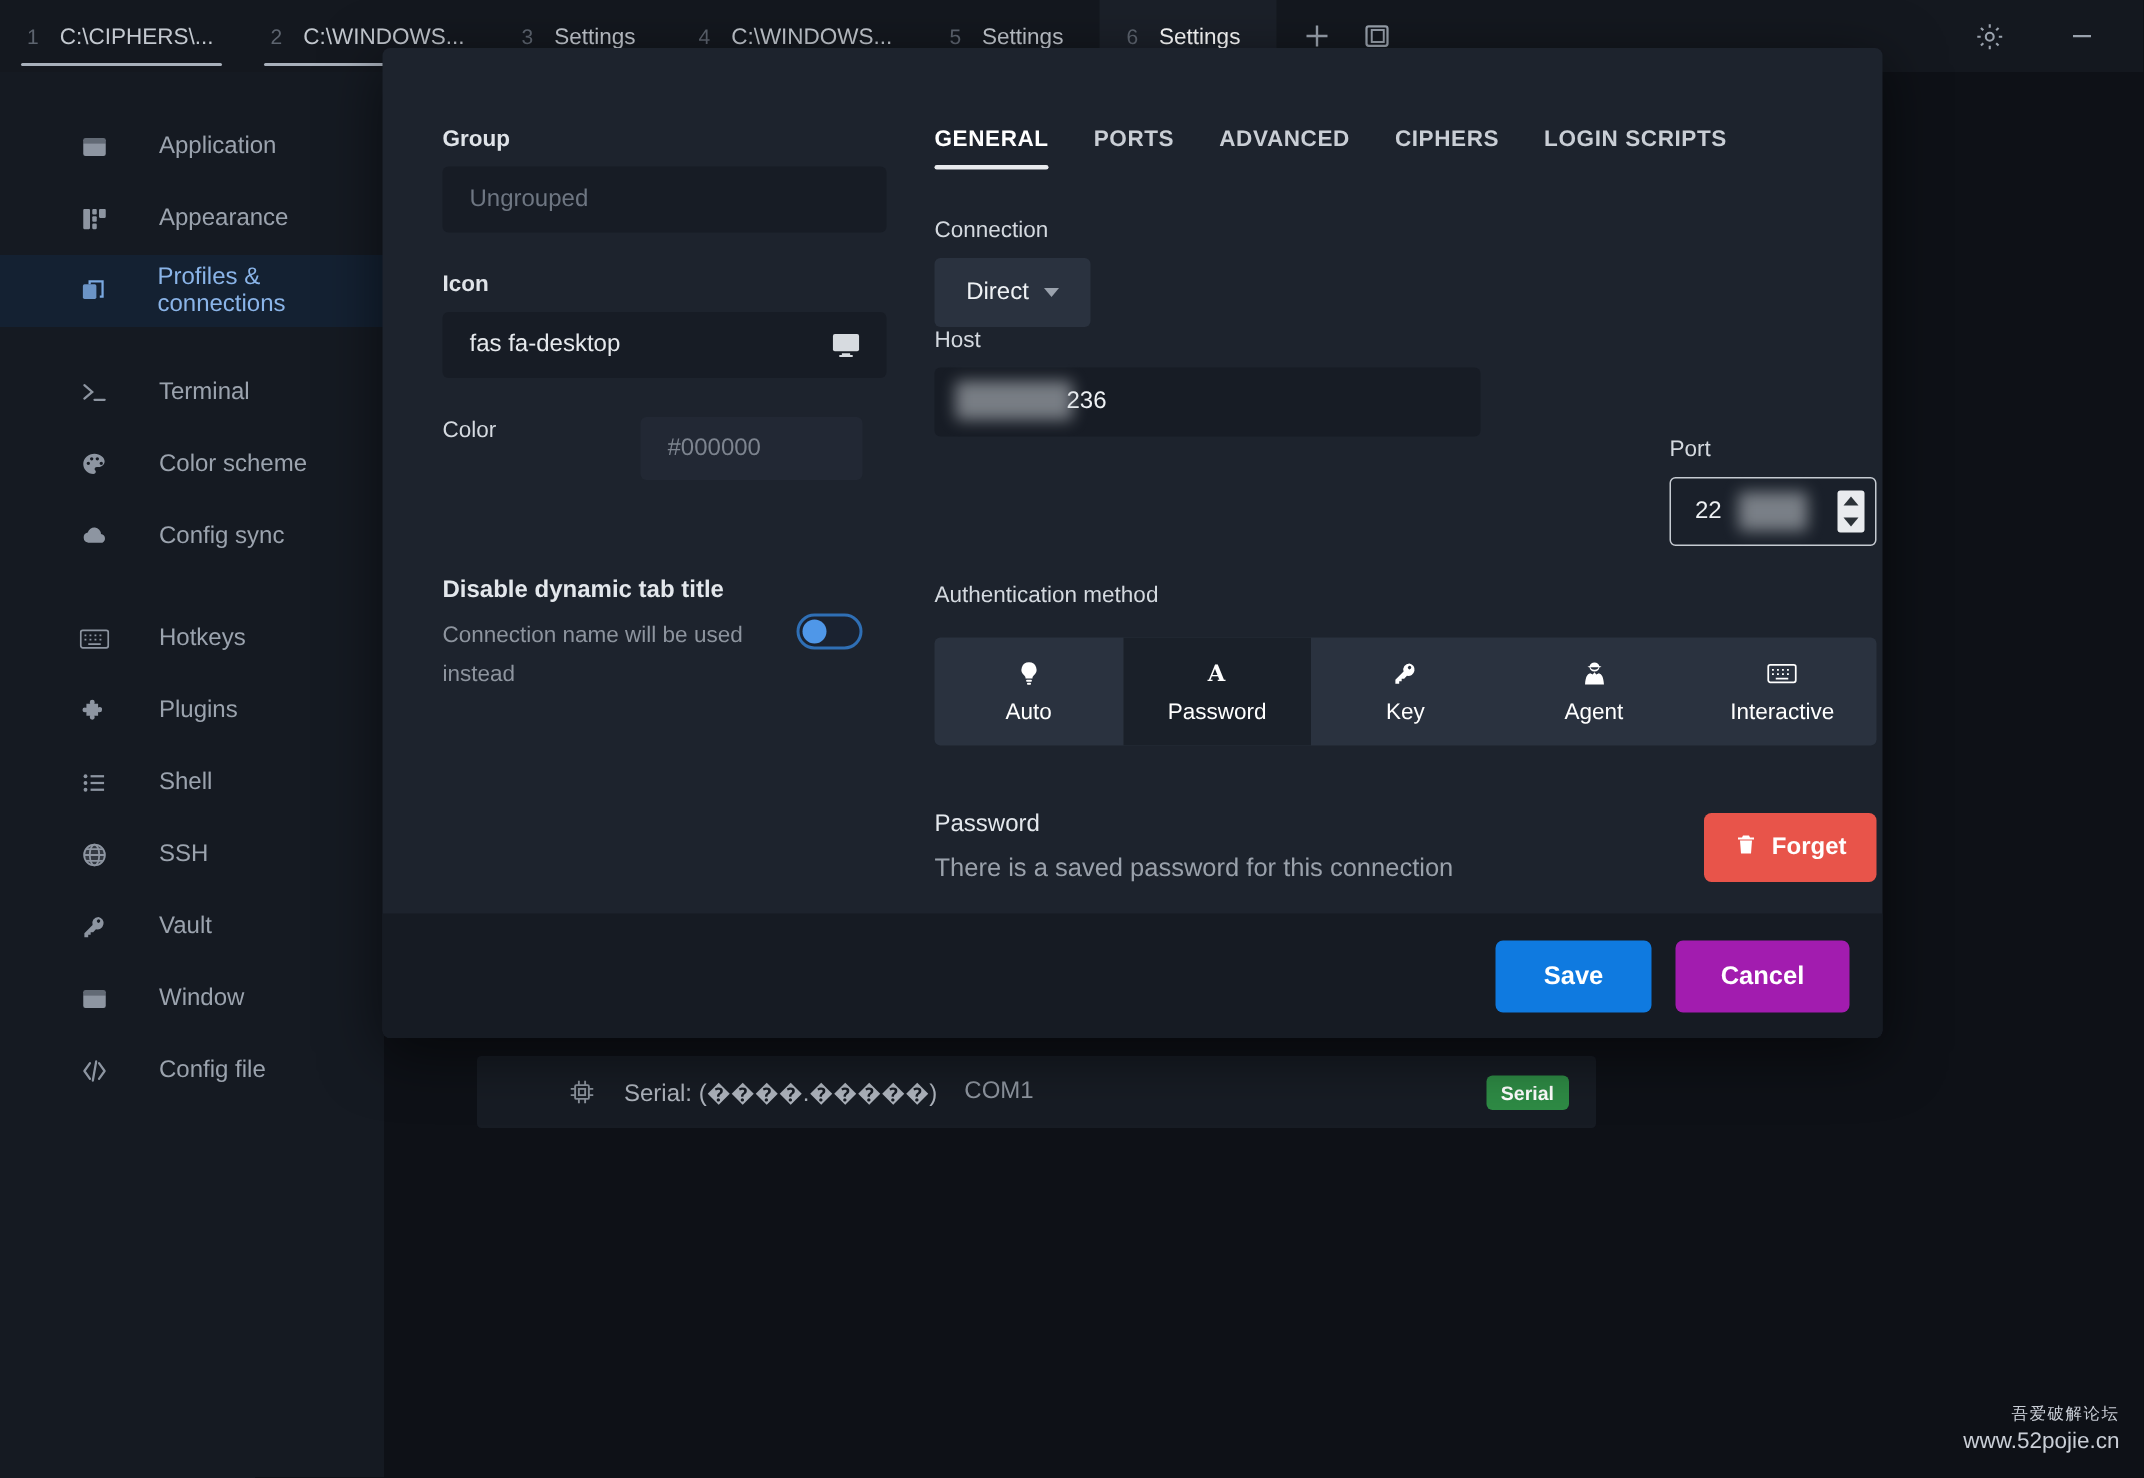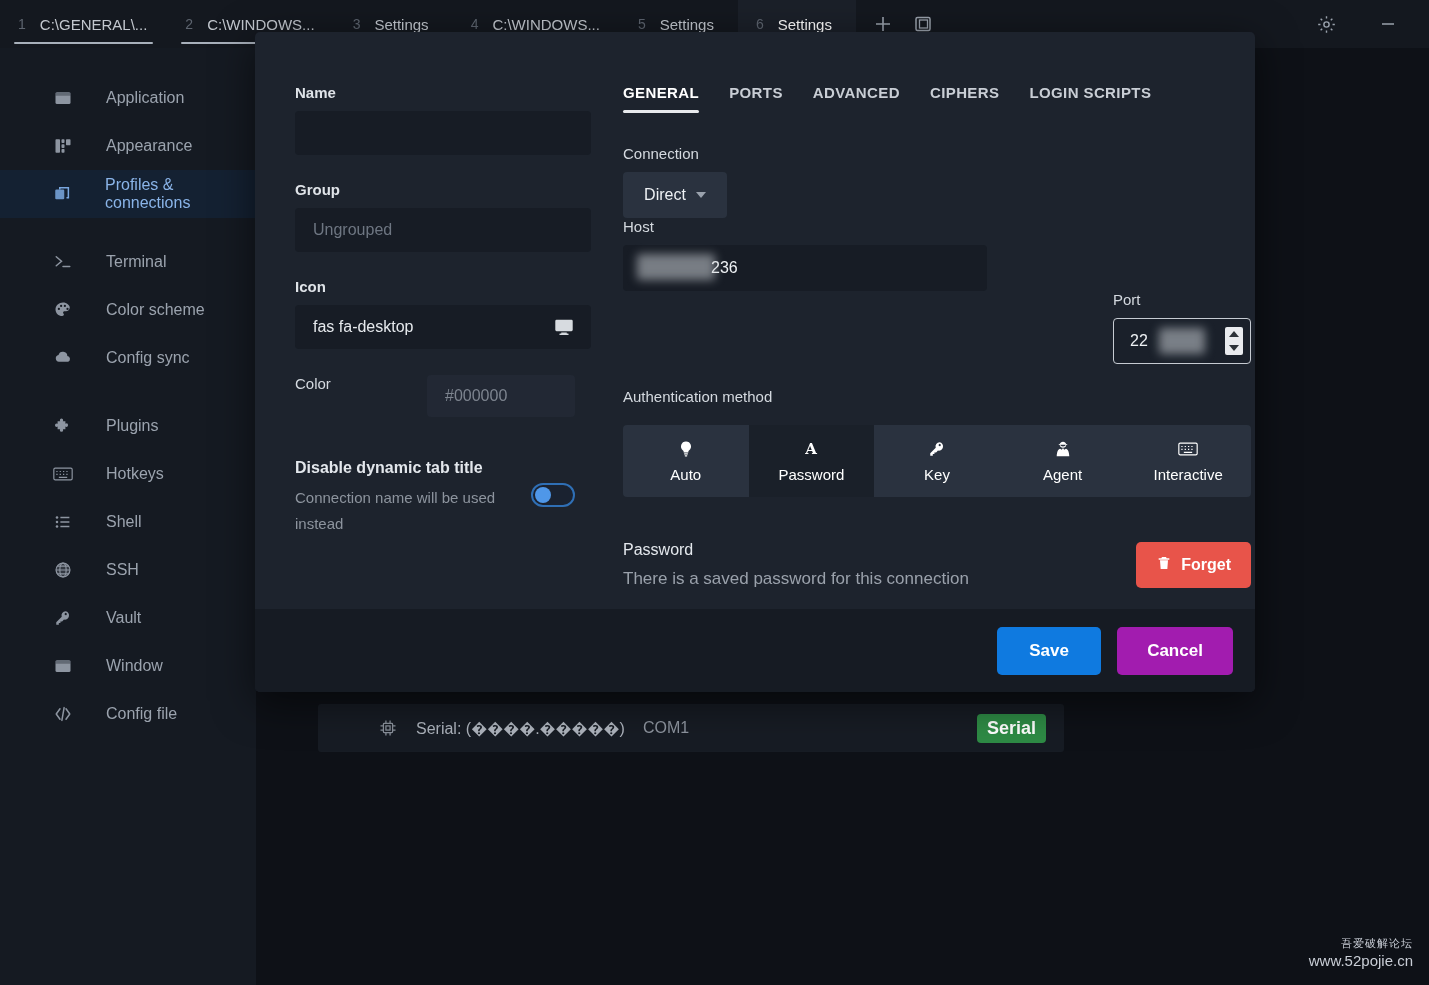--- a/index.html
+++ b/index.html
@@ -71,21 +71,21 @@
     background: #171c24;
     display: flex; align-items: center; gap: 18px; padding: 0 18px 0 60px;
     border-radius: 3px;
   }
   .bg-row .chip-icon { color: #8b929c; display: flex; align-items: center; }
   .bg-row .rowtext { color: #aeb4bd; font-size: 16px; white-space: nowrap; }
   .bg-row .rowsub { color: #8e959f; font-size: 16px; }
   .badge-serial {
     margin-left: auto;
     background: #2e8b45; color: #ffffff;
-    font-size: 18px; font-weight: bold;
+    font-size: 13px; font-weight: bold;
     padding: 4px 10px; border-radius: 4px;
   }
 
   
   .modal {
     position: absolute; left: 255px; top: 32px; width: 1000px; height: 660px;
     background: #1d232d;
     border-radius: 5px;
     box-shadow: 0 10px 40px rgba(0,0,0,.55);
     display: flex; flex-direction: column;
@@ -118,21 +118,21 @@
   .color-row { display: flex; align-items: flex-start; gap: 0; margin-top: 8px; }
   .color-row .flabel { margin-bottom: 0; width: 175px; }
   .color-input {
     width: 148px; height: 42px;
     background: #222834; border: none; border-radius: 4px;
     color: #8a919c; font-size: 16px; padding: 0 18px;
     font-family: "Liberation Sans", sans-serif; outline: none;
   }
   .color-input::placeholder { color: #7d848f; }
 
-  .toggle-block { margin-top: 42px; display: flex; align-items: flex-start; }
+  .toggle-block { margin-top: 65px; display: flex; align-items: flex-start; }
   .toggle-texts { width: 230px; }
   .toggle-title { color: #e3e7ec; font-size: 16px; font-weight: 600; margin-bottom: 8px; }
   .toggle-sub { color: #8d949e; font-size: 15px; line-height: 1.7; }
   .switch {
     margin-left: 6px; margin-top: 24px;
     width: 44px; height: 24px; border-radius: 12px;
     background: #1a2230; border: 2px solid #2f6fb5;
     position: relative;
   }
   .switch .knob {
@@ -244,21 +244,21 @@
 </style>
 </head>
 <body>
 
 <div id="app">
 
   <div class="tabbar">
     <div id="tabs-host" style="display:flex;align-items:stretch">
         <div class="tab">
           <span class="tnum">1</span>
-          <span class="tlabel">C:\GENERAL\...</span>
+          <span class="tlabel">C:\CIPHERS\...</span>
           <span class="underline"></span>
         </div>
         <div class="tab">
           <span class="tnum">2</span>
           <span class="tlabel">C:\WINDOWS...</span>
           <span class="underline"></span>
         </div>
         <div class="tab">
           <span class="tnum">3</span>
           <span class="tlabel">Settings</span>
@@ -358,34 +358,34 @@
           <span class="sicon">
             <svg width="20" height="18" viewBox="0 0 24 24" fill="currentColor">
               <path d="M19 17H6.5A4.5 4.5 0 016 8.1 6 6 0 0117.8 9.4 4 4 0 0119 17z"></path>
             </svg>
           </span>
           <span>Config sync</span>
         </div>
         <div class="side-gap"></div>
         <div class="side-item">
           <span class="sicon">
-            <svg width="18" height="18" viewBox="0 0 24 24" fill="currentColor">
-              <path d="M10 2a2.2 2.2 0 012.2 2.2c0 .5-.2.9-.4 1.3h3.4v3.4c.4-.2.8-.4 1.3-.4A2.2 2.2 0 0118.7 11a2.2 2.2 0 01-2.2 2.2c-.5 0-.9-.2-1.3-.4v3.4h-3.4c.2.4.4.8.4 1.3A2.2 2.2 0 0110 19.7a2.2 2.2 0 01-2.2-2.2c0-.5.2-.9.4-1.3H4.8v-3.4c-.4.2-.8.4-1.3.4A2.2 2.2 0 011.3 11a2.2 2.2 0 012.2-2.2c.5 0 .9.2 1.3.4V5.5h3.4c-.2-.4-.4-.8-.4-1.3A2.2 2.2 0 0110 2z"></path>
-            </svg>
-          </span>
-          <span>Plugins</span>
-        </div>
-        <div class="side-item">
-          <span class="sicon">
             <svg width="20" height="16" viewBox="0 0 24 18" fill="none" stroke="currentColor" stroke-width="1.4">
               <rect x="1" y="2" width="22" height="14" rx="1.6"></rect>
               <path d="M4 6h1.5M8 6h1.5M12 6h1.5M16 6h1.5M20 6h0M4 9.5h1.5M8 9.5h1.5M12 9.5h1.5M16 9.5h1.5M20 9.5h0M7 13h10"></path>
             </svg>
           </span>
           <span>Hotkeys</span>
+        </div>
+        <div class="side-item">
+          <span class="sicon">
+            <svg width="18" height="18" viewBox="0 0 24 24" fill="currentColor">
+              <path d="M10 2a2.2 2.2 0 012.2 2.2c0 .5-.2.9-.4 1.3h3.4v3.4c.4-.2.8-.4 1.3-.4A2.2 2.2 0 0118.7 11a2.2 2.2 0 01-2.2 2.2c-.5 0-.9-.2-1.3-.4v3.4h-3.4c.2.4.4.8.4 1.3A2.2 2.2 0 0110 19.7a2.2 2.2 0 01-2.2-2.2c0-.5.2-.9.4-1.3H4.8v-3.4c-.4.2-.8.4-1.3.4A2.2 2.2 0 011.3 11a2.2 2.2 0 012.2-2.2c.5 0 .9.2 1.3.4V5.5h3.4c-.2-.4-.4-.8-.4-1.3A2.2 2.2 0 0110 2z"></path>
+            </svg>
+          </span>
+          <span>Plugins</span>
         </div>
         <div class="side-item">
           <span class="sicon">
             <svg width="18" height="18" viewBox="0 0 24 24" fill="currentColor">
               <circle cx="4" cy="6" r="1.7"></circle>
               <circle cx="4" cy="12" r="1.7"></circle>
               <circle cx="4" cy="18" r="1.7"></circle>
               <rect x="8.5" y="5" width="12" height="2"></rect>
               <rect x="8.5" y="11" width="12" height="2"></rect>
               <rect x="8.5" y="17" width="12" height="2"></rect>
@@ -442,24 +442,20 @@
     </span>
     <span class="rowtext">Serial: (����.�����)</span>
     <span class="rowsub">COM1</span>
     <span class="badge-serial">Serial</span>
   </div>
 
   <div class="modal">
     <div class="modal-body">
 
       <div class="col-left">
-        <div class="fblock">
-          <div class="flabel">Name</div>
-          <input class="finput" value="" style="">
-        </div>
 
         <div class="fblock">
           <div class="flabel">Group</div>
           <input class="finput" placeholder="Ungrouped" style="">
         </div>
 
         <div class="fblock">
           <div class="flabel">Icon</div>
           <div class="icon-field">
             <input class="finput" value="fas fa-desktop" style="">

